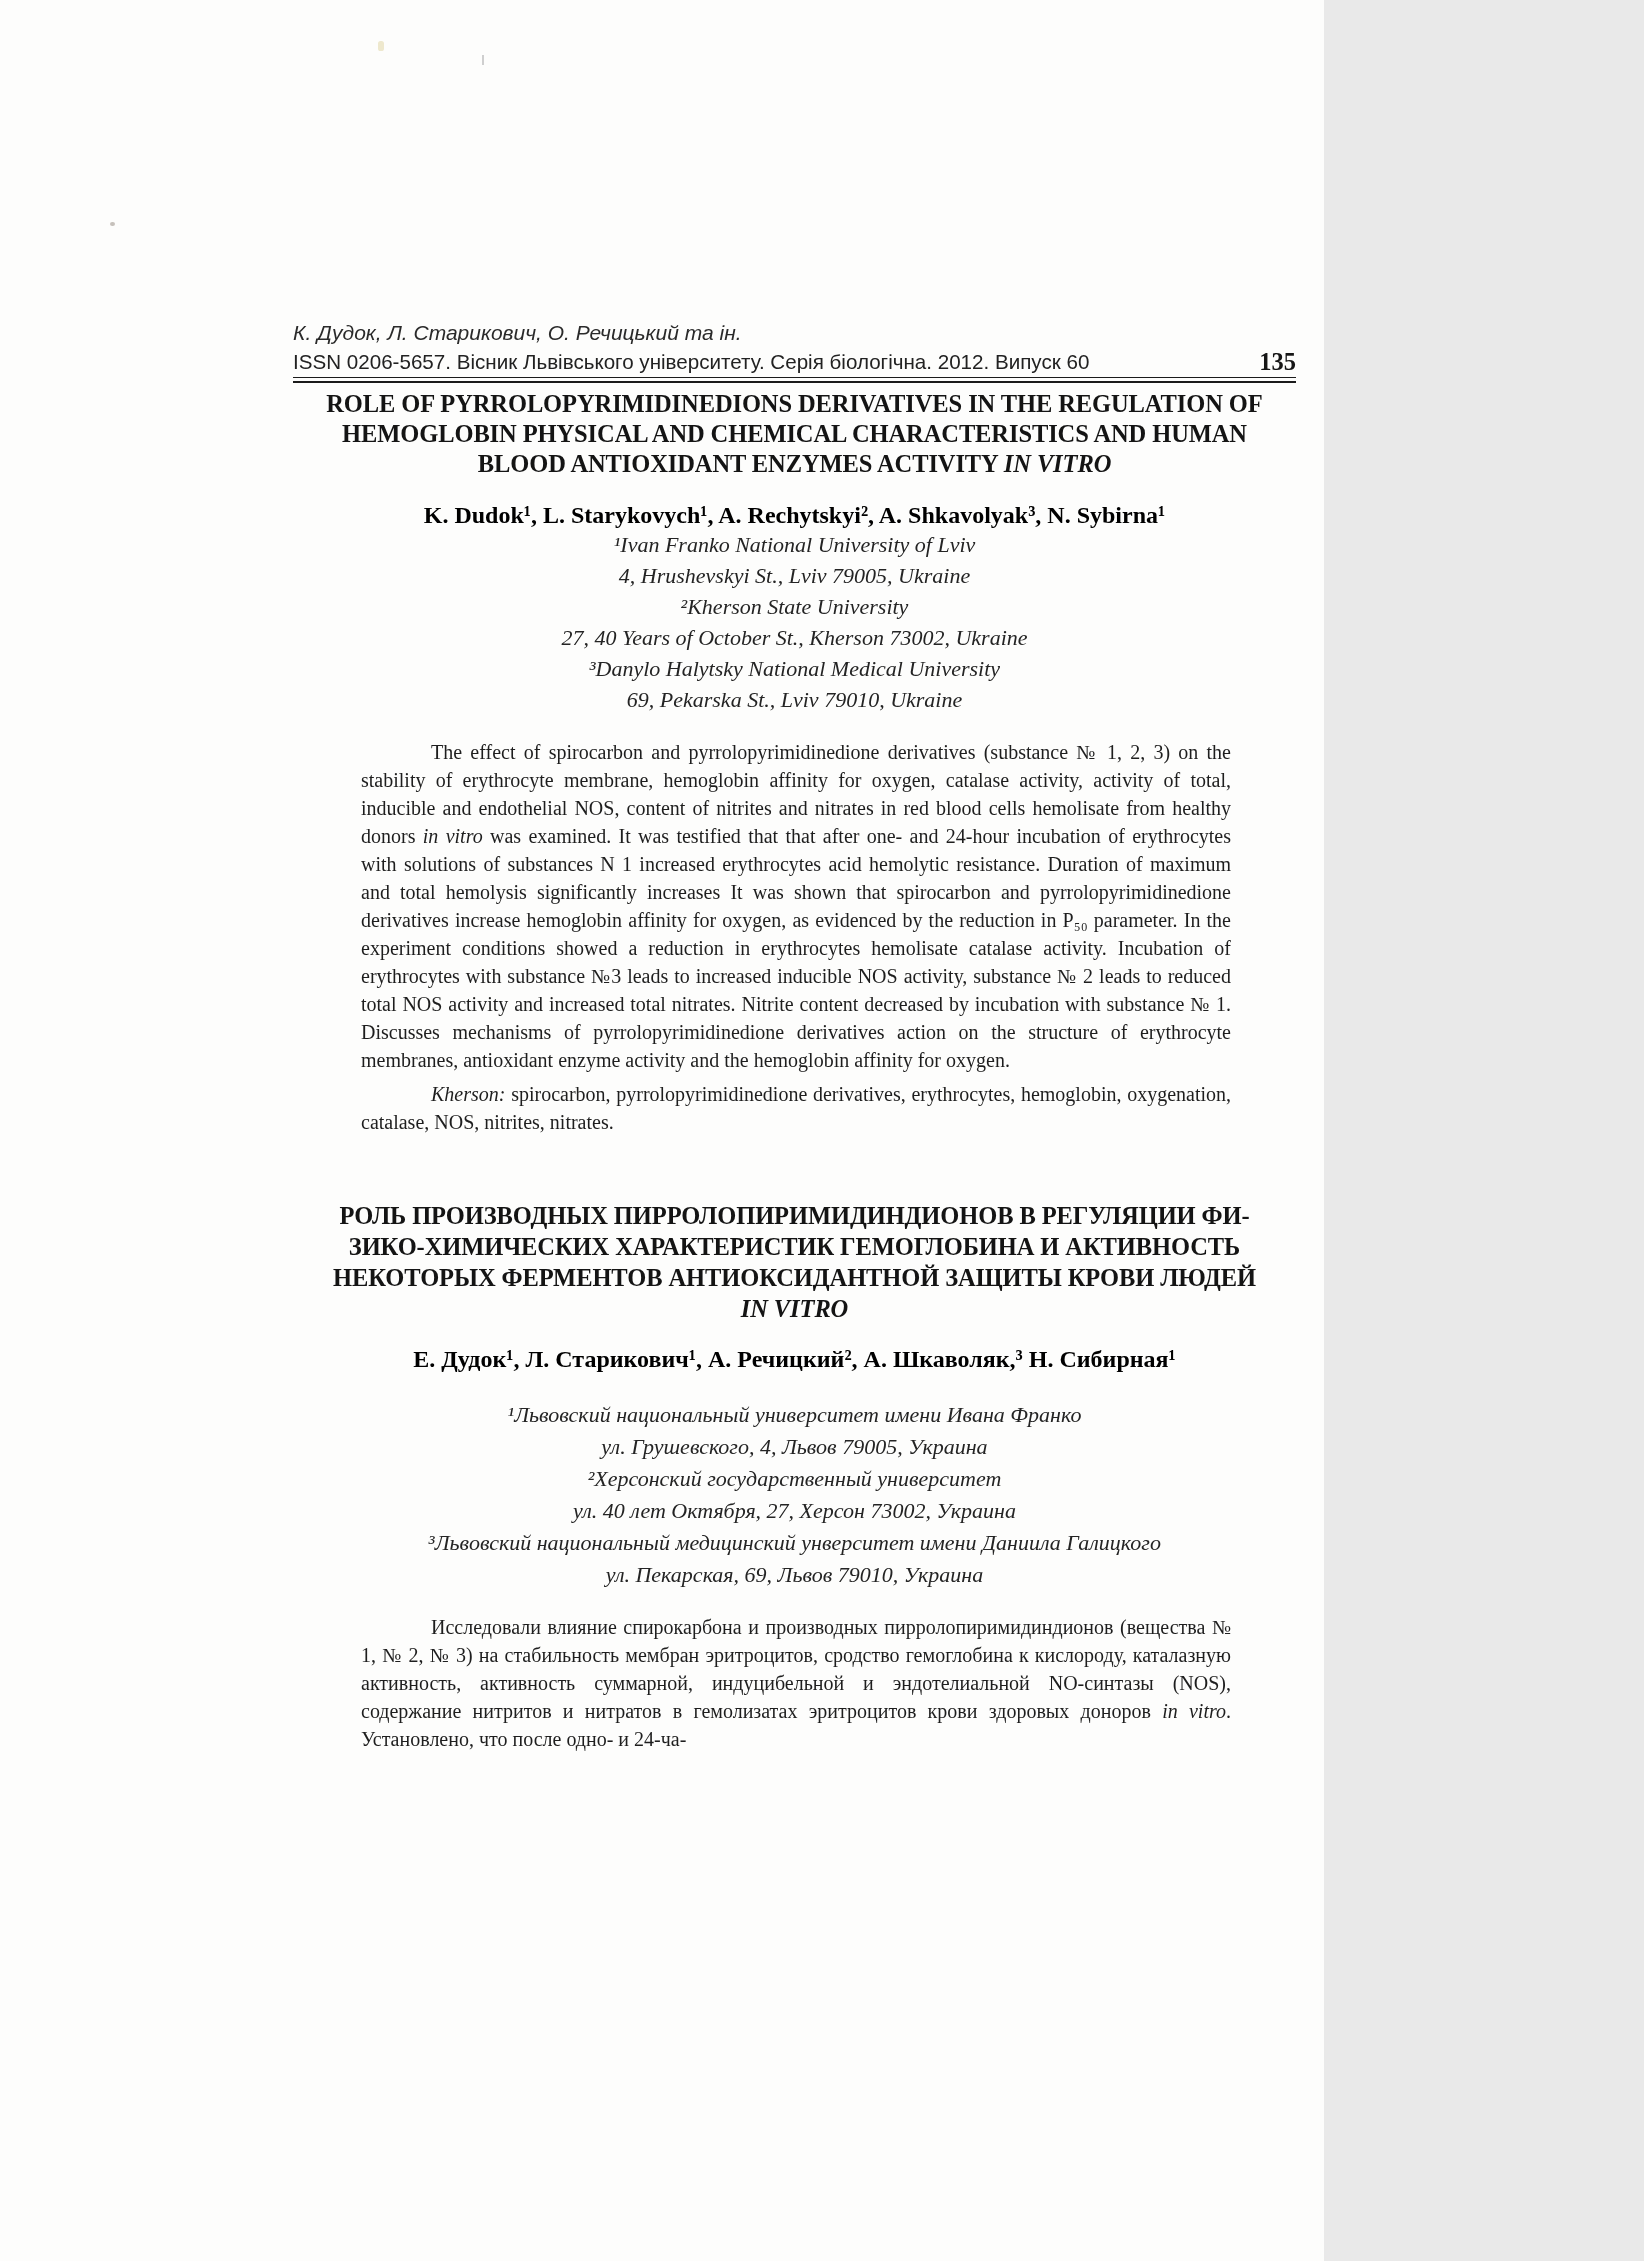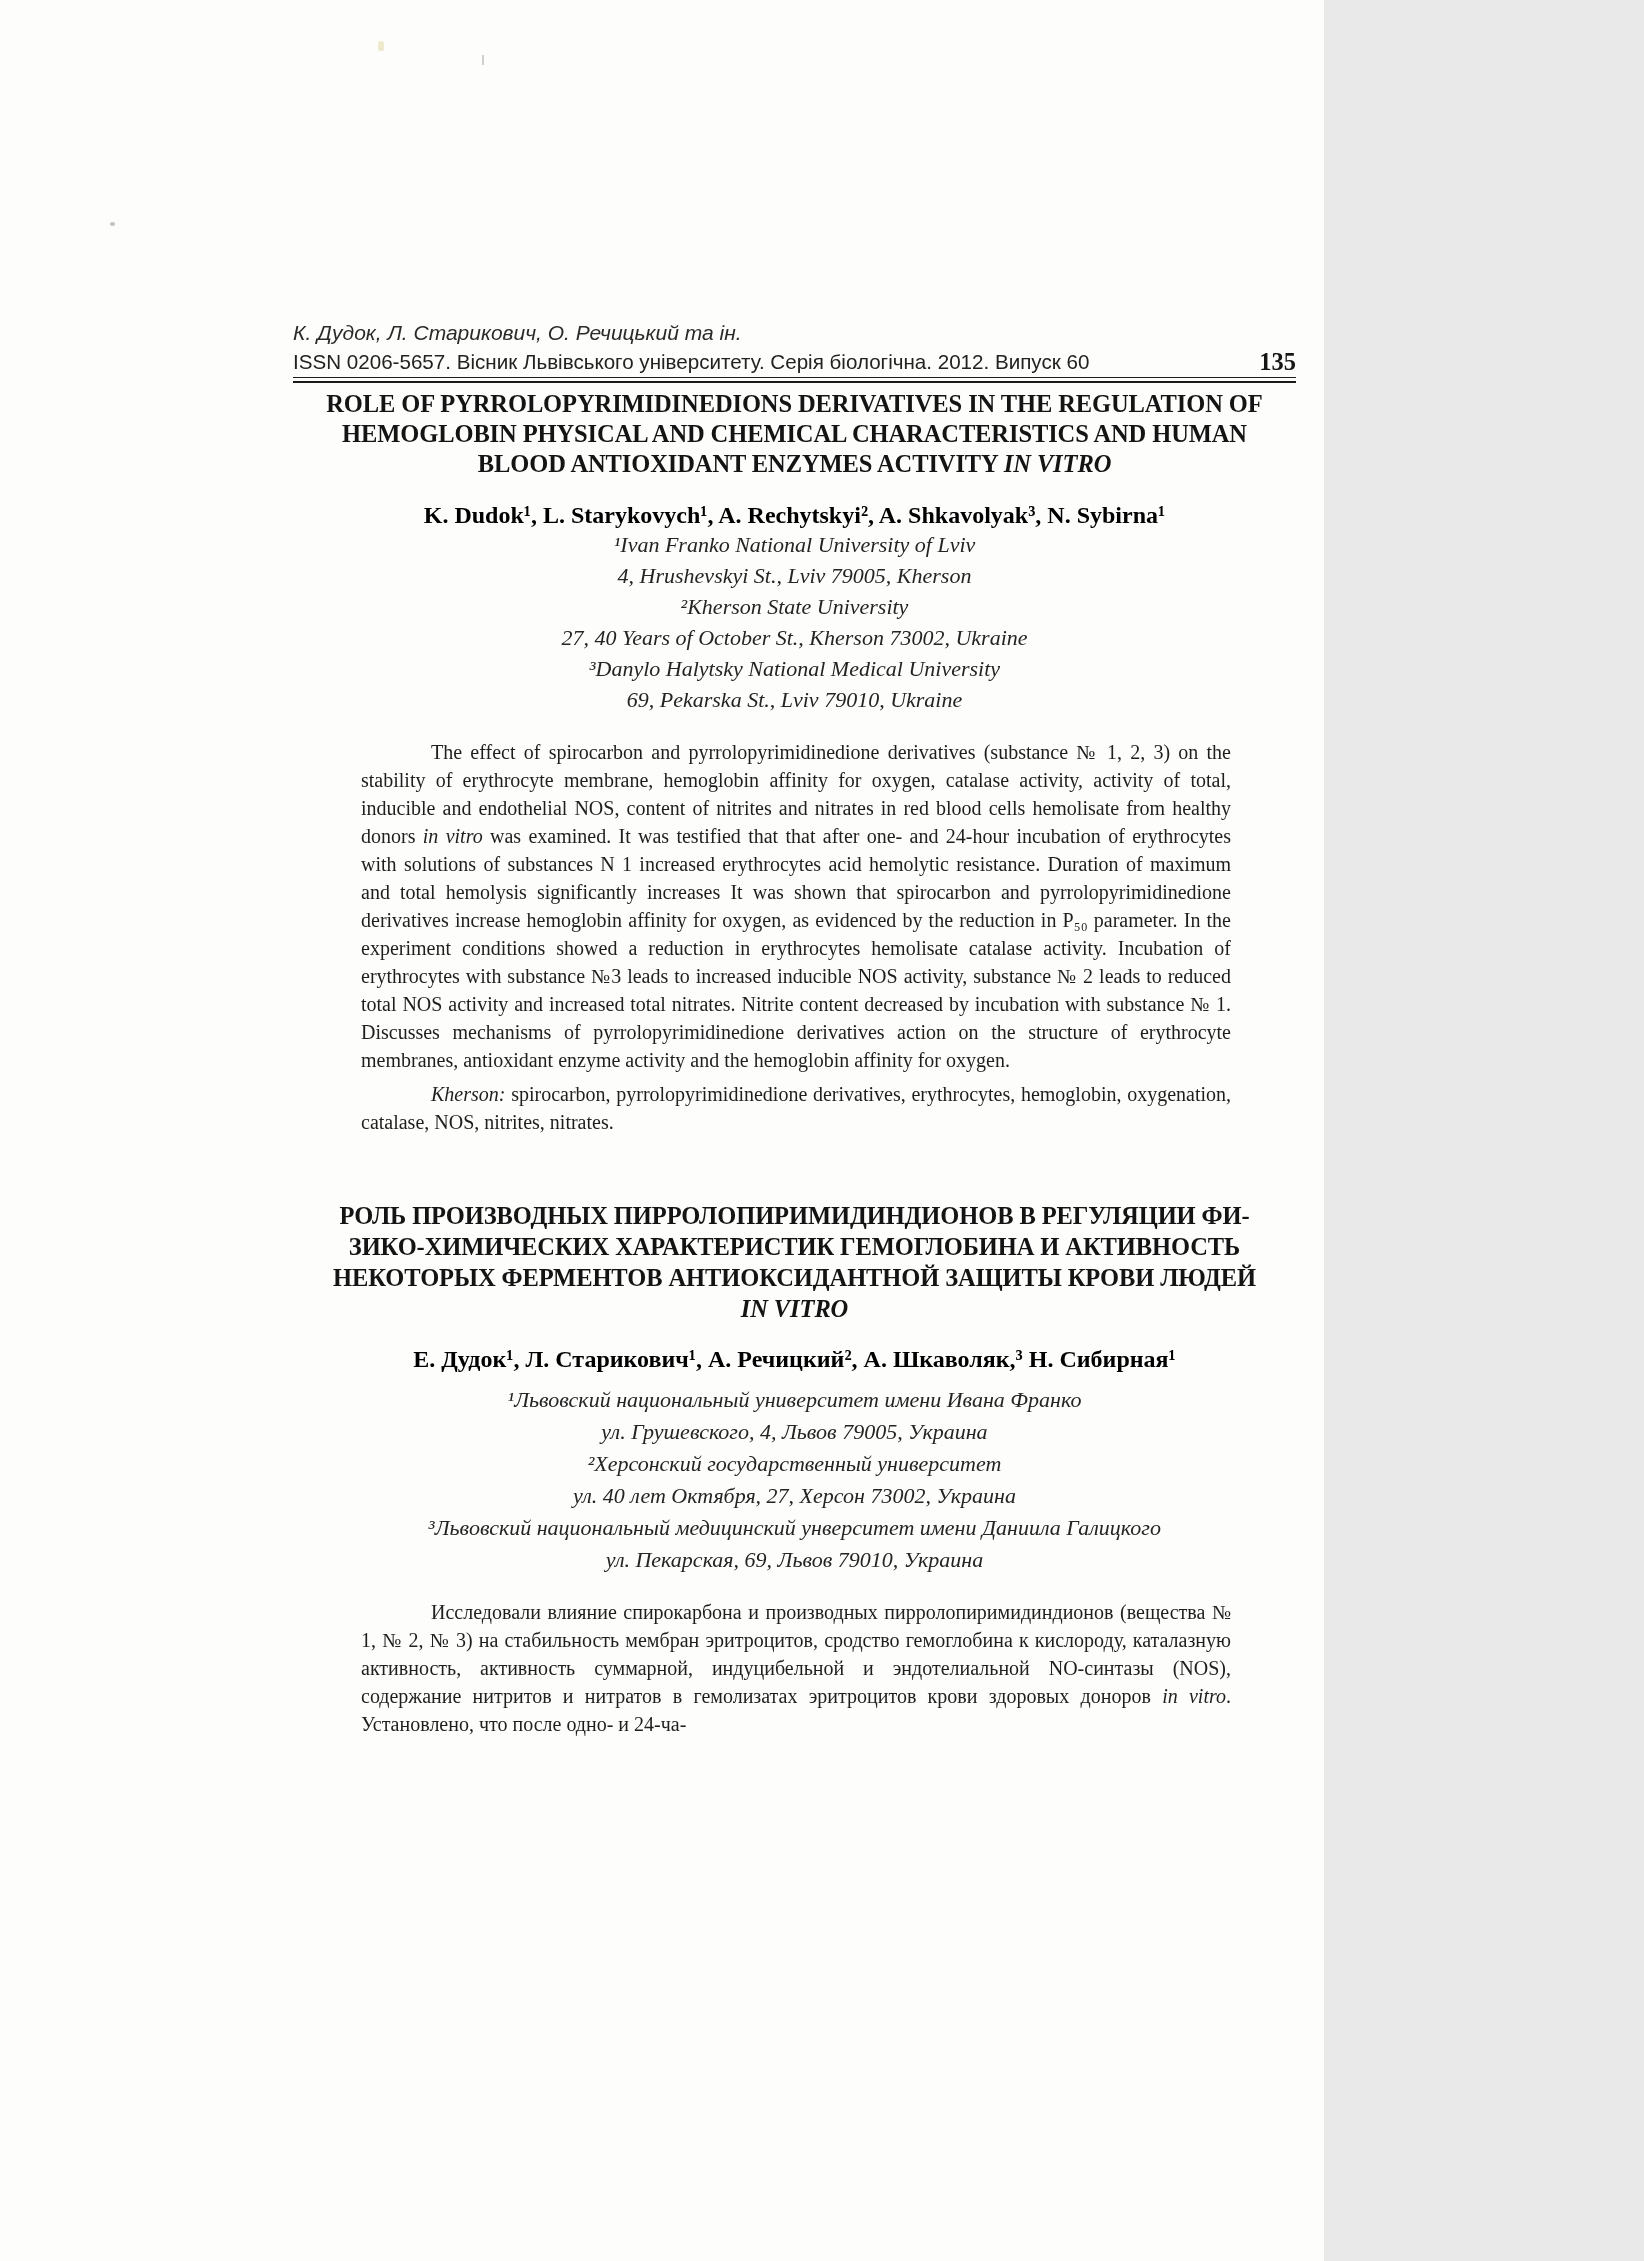--- a/index.html
+++ b/index.html
@@ -69,21 +69,21 @@
     color: #000000;
   }
   .authors-line.ru { margin-top: 20.6px; }
   .affiliations {
     text-align: center;
     font-style: italic;
     font-size: 22px;
     line-height: 31px;
     color: #242424;
   }
-  .affiliations.ru { margin-top: 11px; line-height: 32px; }
+  .affiliations.ru { margin-top: 26px; line-height: 32px; }
   
   .abstract {
     margin-top: 23px;
     margin-left: 68px;
     width: 870px;
     text-align: justify;
     text-indent: 70px;
     font-size: 20px;
     line-height: 28px;
     color: #1e1e1e;
@@ -122,21 +122,21 @@
       <div>HEMOGLOBIN PHYSICAL AND CHEMICAL CHARACTERISTICS AND HUMAN</div>
       <div>
         <span>BLOOD ANTIOXIDANT ENZYMES ACTIVITY </span><span class="italic">IN VITRO</span>
       </div>
     </div>
 
     <div class="authors-line">K. Dudok¹, L. Starykovych¹, A. Rechytskyi², A. Shkavolyak³, N. Sybirna¹</div>
 
     <div class="affiliations">
       <div>¹Ivan Franko National University of Lviv</div>
-      <div>4, Hrushevskyi St., Lviv 79005, Kherson</div>
+      <div>4, Hrushevskyi St., Lviv 79005, Ukraine</div>
       <div>²Kherson State University</div>
       <div>27, 40 Years of October St., Kherson 73002, Ukraine</div>
       <div>³Danylo Halytsky National Medical University</div>
       <div>69, Pekarska St., Lviv 79010, Ukraine</div>
     </div>
 
     <div class="abstract">
       <span>The effect of spirocarbon and pyrrolopyrimidinedione derivatives (substance № 1, 2, 3) on the stability of erythrocyte membrane, hemoglobin affinity for oxygen, catalase activity, activity of total, inducible and endothelial NOS, content of nitrites and nitrates in red blood cells hemolisate from healthy donors </span><span class="italic">in vitro</span><span> was examined. It was testified that that after one- and 24-hour incubation of erythrocytes with solutions of substances N 1 increased erythrocytes acid hemolytic resistance. Duration of maximum and total hemolysis significantly increases It was shown that spirocarbon and pyrrolopyrimidinedione derivatives increase hemoglobin affinity for oxygen, as evidenced by the reduction in P₅₀ parameter. In the experiment conditions showed a reduction in erythrocytes hemolisate catalase activity. Incubation of erythrocytes with substance №3 leads to increased inducible NOS activity, substance № 2 leads to reduced total NOS activity and increased total nitrates. Nitrite content decreased by incubation with substance № 1. Discusses mechanisms of pyrrolopyrimidinedione derivatives action on the structure of erythrocyte membranes, antioxidant enzyme activity and the hemoglobin affinity for oxygen.</span>
     </div>
 

